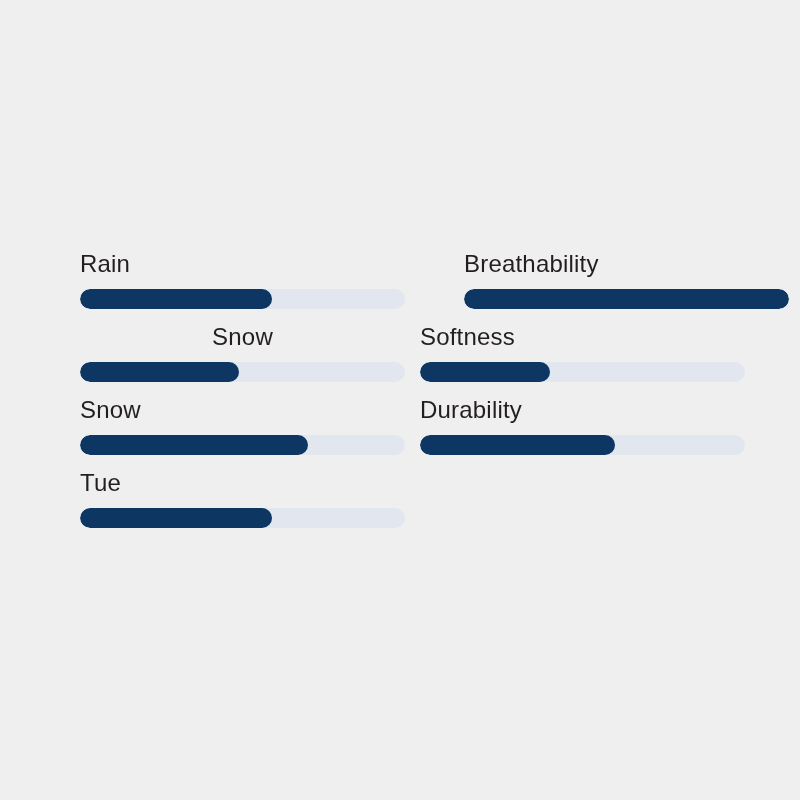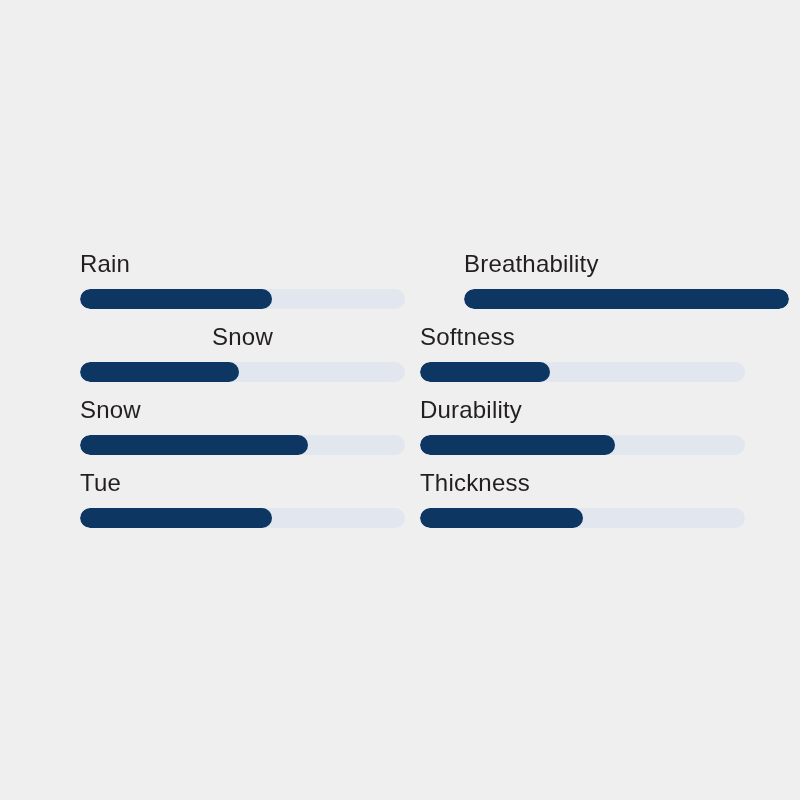--- a/index.html
+++ b/index.html
@@ -109,20 +109,14 @@
     </div>
   </div>
 
   <div class="meter-row" style="grid-column:2; grid-row:3;">
     <span class="meter-label">Durability</span>
     <div class="meter-track">
       <div class="meter-fill" style="width: 60%;"></div>
     </div>
   </div>
 
-  <div class="meter-row" style="grid-column:2; grid-row:4;">
-    <span class="meter-label">Thickness</span>
-    <div class="meter-track">
-      <div class="meter-fill" style="width: 50%;"></div>
-    </div>
-  </div>
 
 </div>
 
 </body></html>

